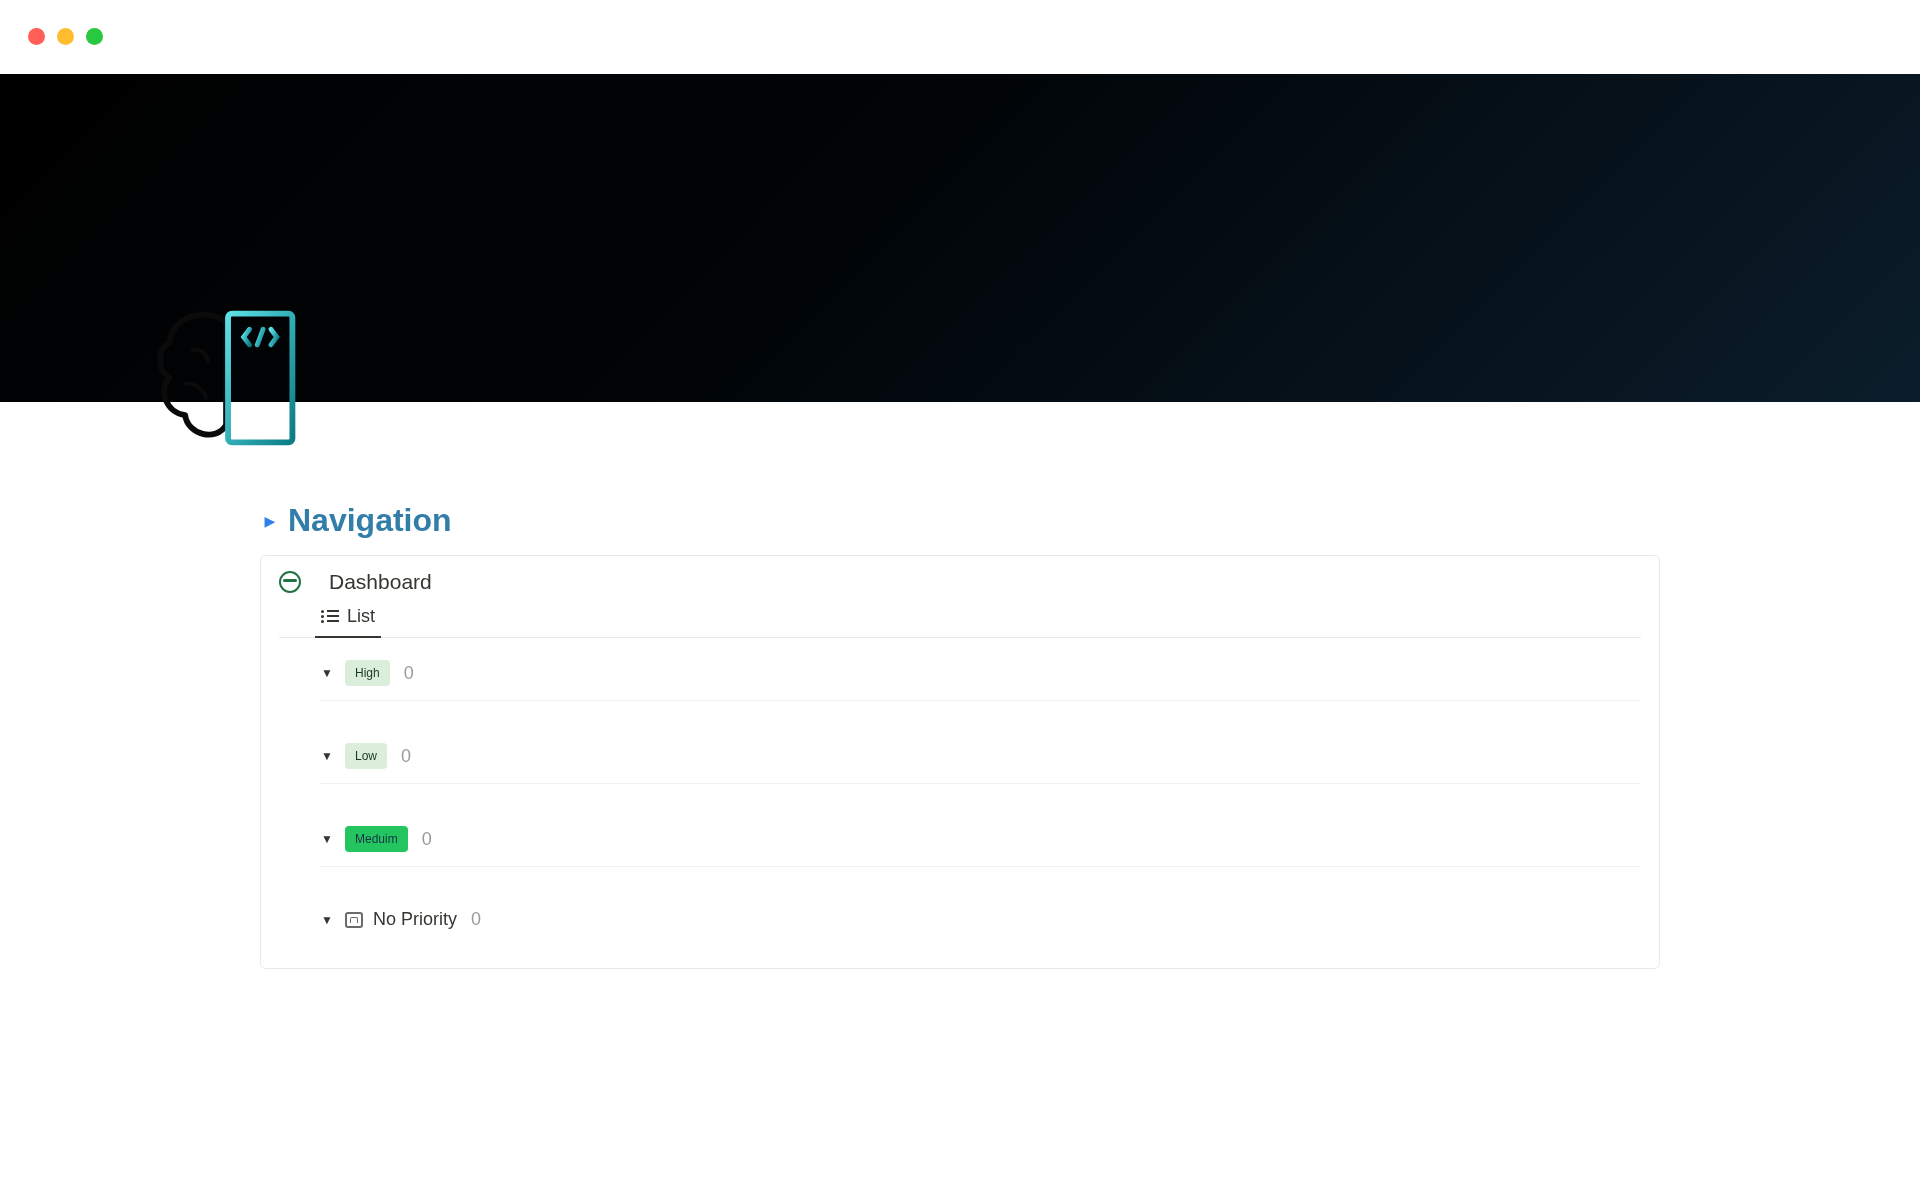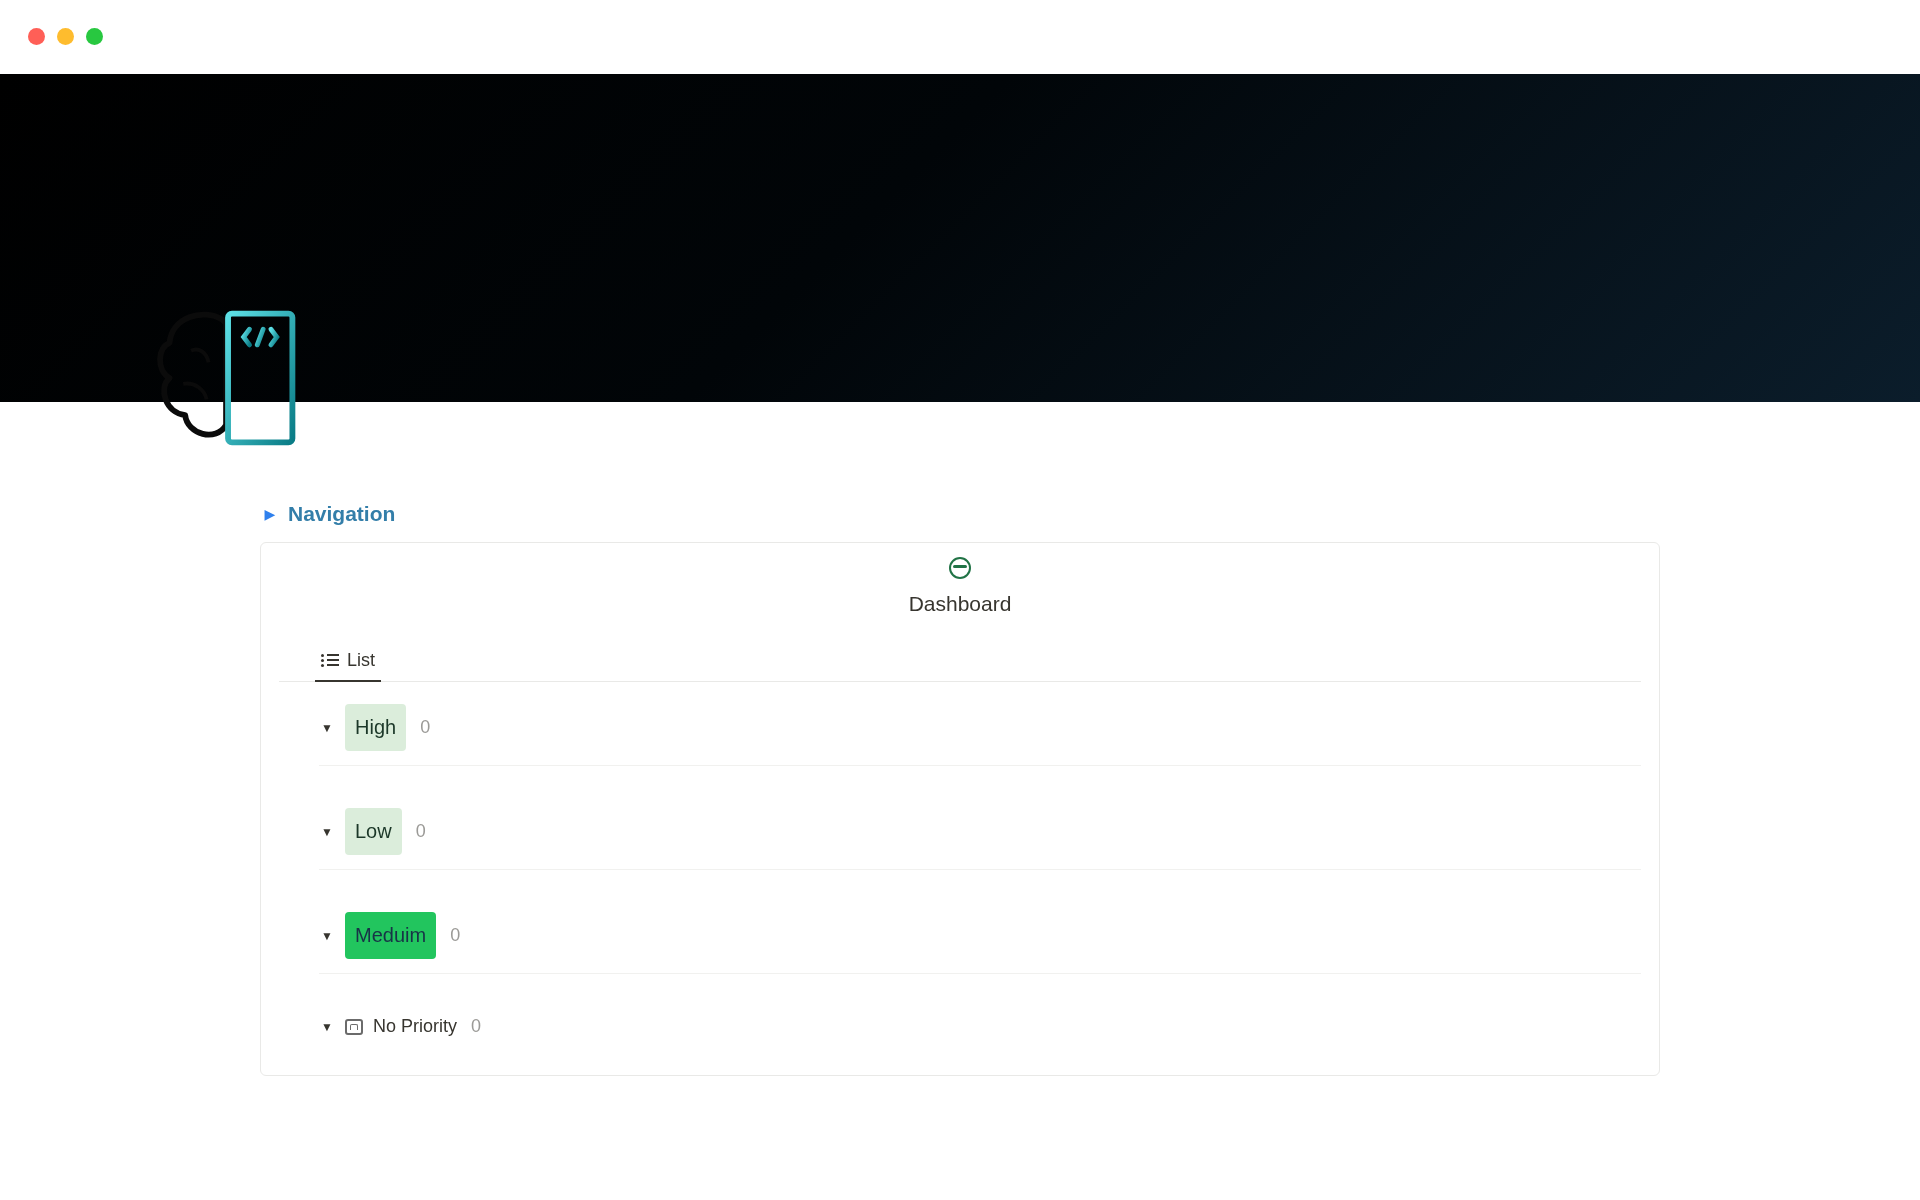--- a/index.html
+++ b/index.html
@@ -69,38 +69,37 @@
   gap: 8px;
   margin-bottom: 16px;
 }
 .toggle-triangle {
   color: #2f80ed;
   font-size: 14px;
   width: 20px;
   text-align: center;
 }
 .toggle-heading .label {
-  font-size: 21px;
+  font-size: 32px;
   font-weight: 600;
   color: #337ea9;
 }
 
 
 .card {
   border: 1px solid #e9e9e7;
   border-radius: 6px;
   padding: 14px 18px 24px 18px;
 }
 
 .card-header {
   display: flex;
   align-items: center;
-  gap: 13px;
-  margin-bottom: 28px;
-  flex-direction: column;
+  gap: 28px;
+  margin-bottom: 6px;
 }
 .card-header .globe {
   width: 22px; height: 22px;
   border: 2.5px solid #217346;
   border-radius: 50%;
   position: relative;
   flex-shrink: 0;
 }
 .card-header .globe::before {
   content: "";
@@ -165,23 +164,23 @@
   border-bottom: 1px solid #f1f1ef;
 }
 .group-row:last-of-type { border-bottom: none; }
 .disclosure {
   font-size: 12px;
   color: #37352f;
   width: 16px;
   text-align: center;
 }
 .tag {
-  padding: 12px 10px;
+  padding: 6px 10px;
   border-radius: 4px;
-  font-size: 20px;
+  font-size: 12px;
   font-weight: 400;
 }
 .tag.green { background: #dbeddb; color: #1c3829; }
 .tag.blue  { background: #22c55e; color: #183347; }
 .plain-label {
   font-size: 18px;
   color: #37352f;
   text-align: right;
 }
 .empty-icon {

